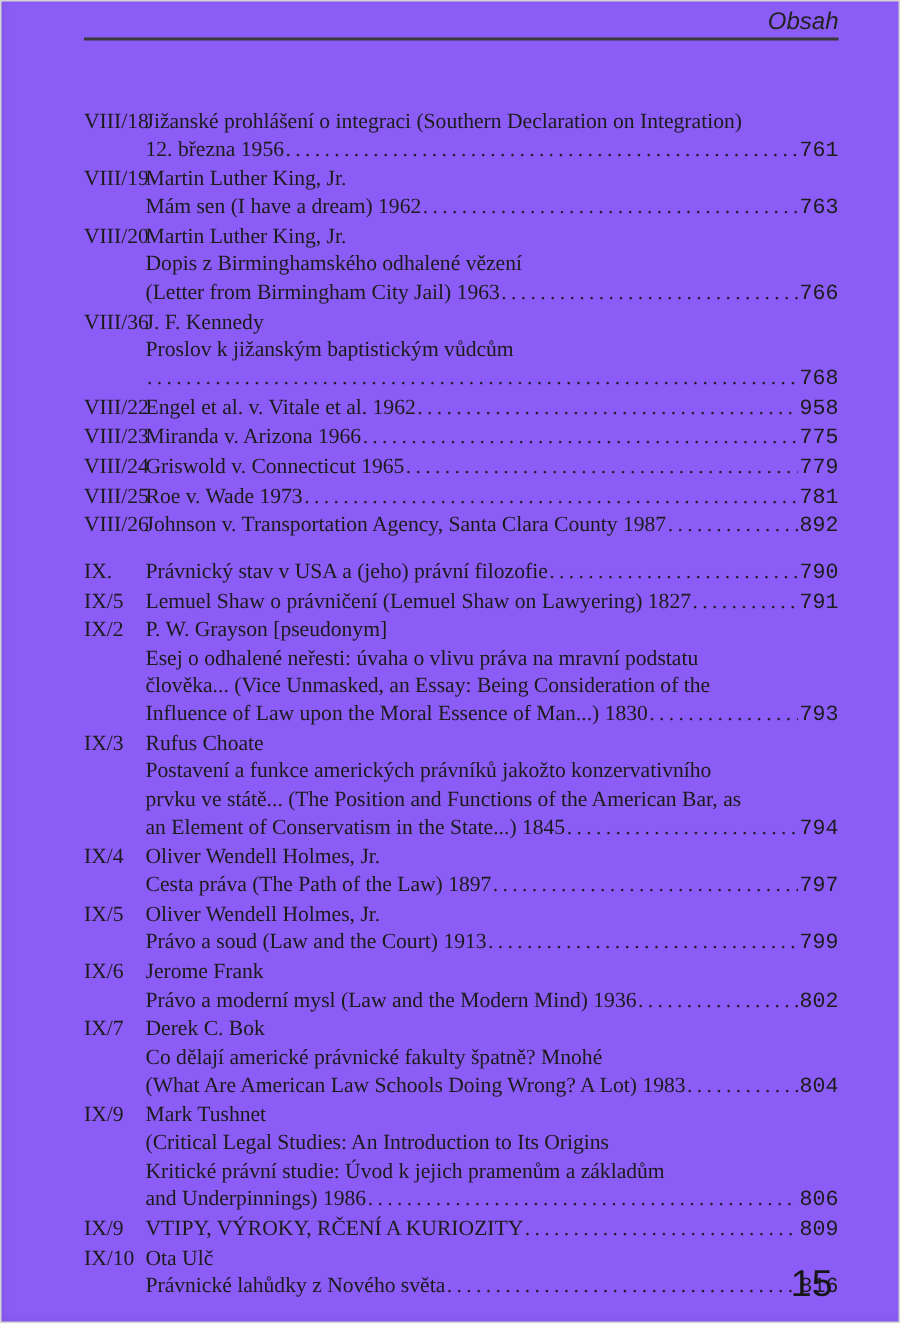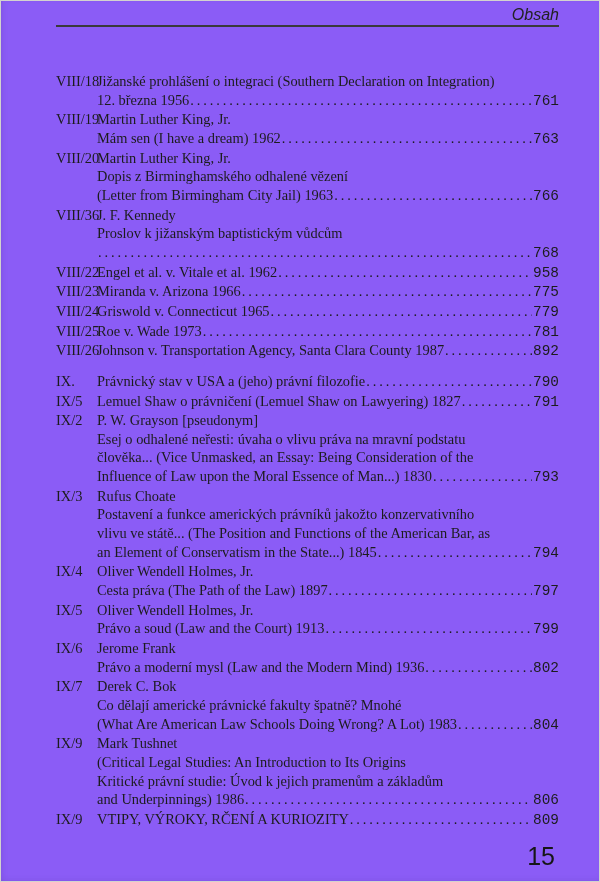--- a/index.html
+++ b/index.html
@@ -227,21 +227,21 @@
         </div>
         <div class="toc-entry">
           <div class="toc-row">
             <span class="toc-label">IX/3</span>
             <span class="toc-text">Rufus Choate</span>
           </div>
           <div class="toc-row">
             <span class="toc-text">Postavení a funkce amerických právníků jakožto konzervativního</span>
           </div>
           <div class="toc-row">
-            <span class="toc-text">vlivu ve státě... (The Position and Functions of the American Bar, as</span>
+            <span class="toc-text">prvku ve státě... (The Position and Functions of the American Bar, as</span>
           </div>
           <div class="toc-row">
             <span class="toc-text">an Element of Conservatism in the State...) 1845</span>
             <span class="leader"></span>
             <span class="toc-page">794</span>
           </div>
         </div>
         <div class="toc-entry">
           <div class="toc-row">
             <span class="toc-label">IX/4</span>
@@ -307,18 +307,29 @@
           </div>
         </div>
         <div class="toc-entry">
           <div class="toc-row">
             <span class="toc-label">IX/9</span>
             <span class="toc-text">VTIPY, VÝROKY, RČENÍ A KURIOZITY</span>
             <span class="leader"></span>
             <span class="toc-page">809</span>
           </div>
         </div>
+        <div class="toc-entry">
+          <div class="toc-row">
+            <span class="toc-label">IX/10</span>
+            <span class="toc-text">Ota Ulč</span>
+          </div>
+          <div class="toc-row">
+            <span class="toc-text">Právnické lahůdky z Nového světa</span>
+            <span class="leader"></span>
+            <span class="toc-page">816</span>
+          </div>
+        </div>
       </div>
     </div>
 
   <div class="page-footer">15</div>
 
 </div>
 
 </body></html>

